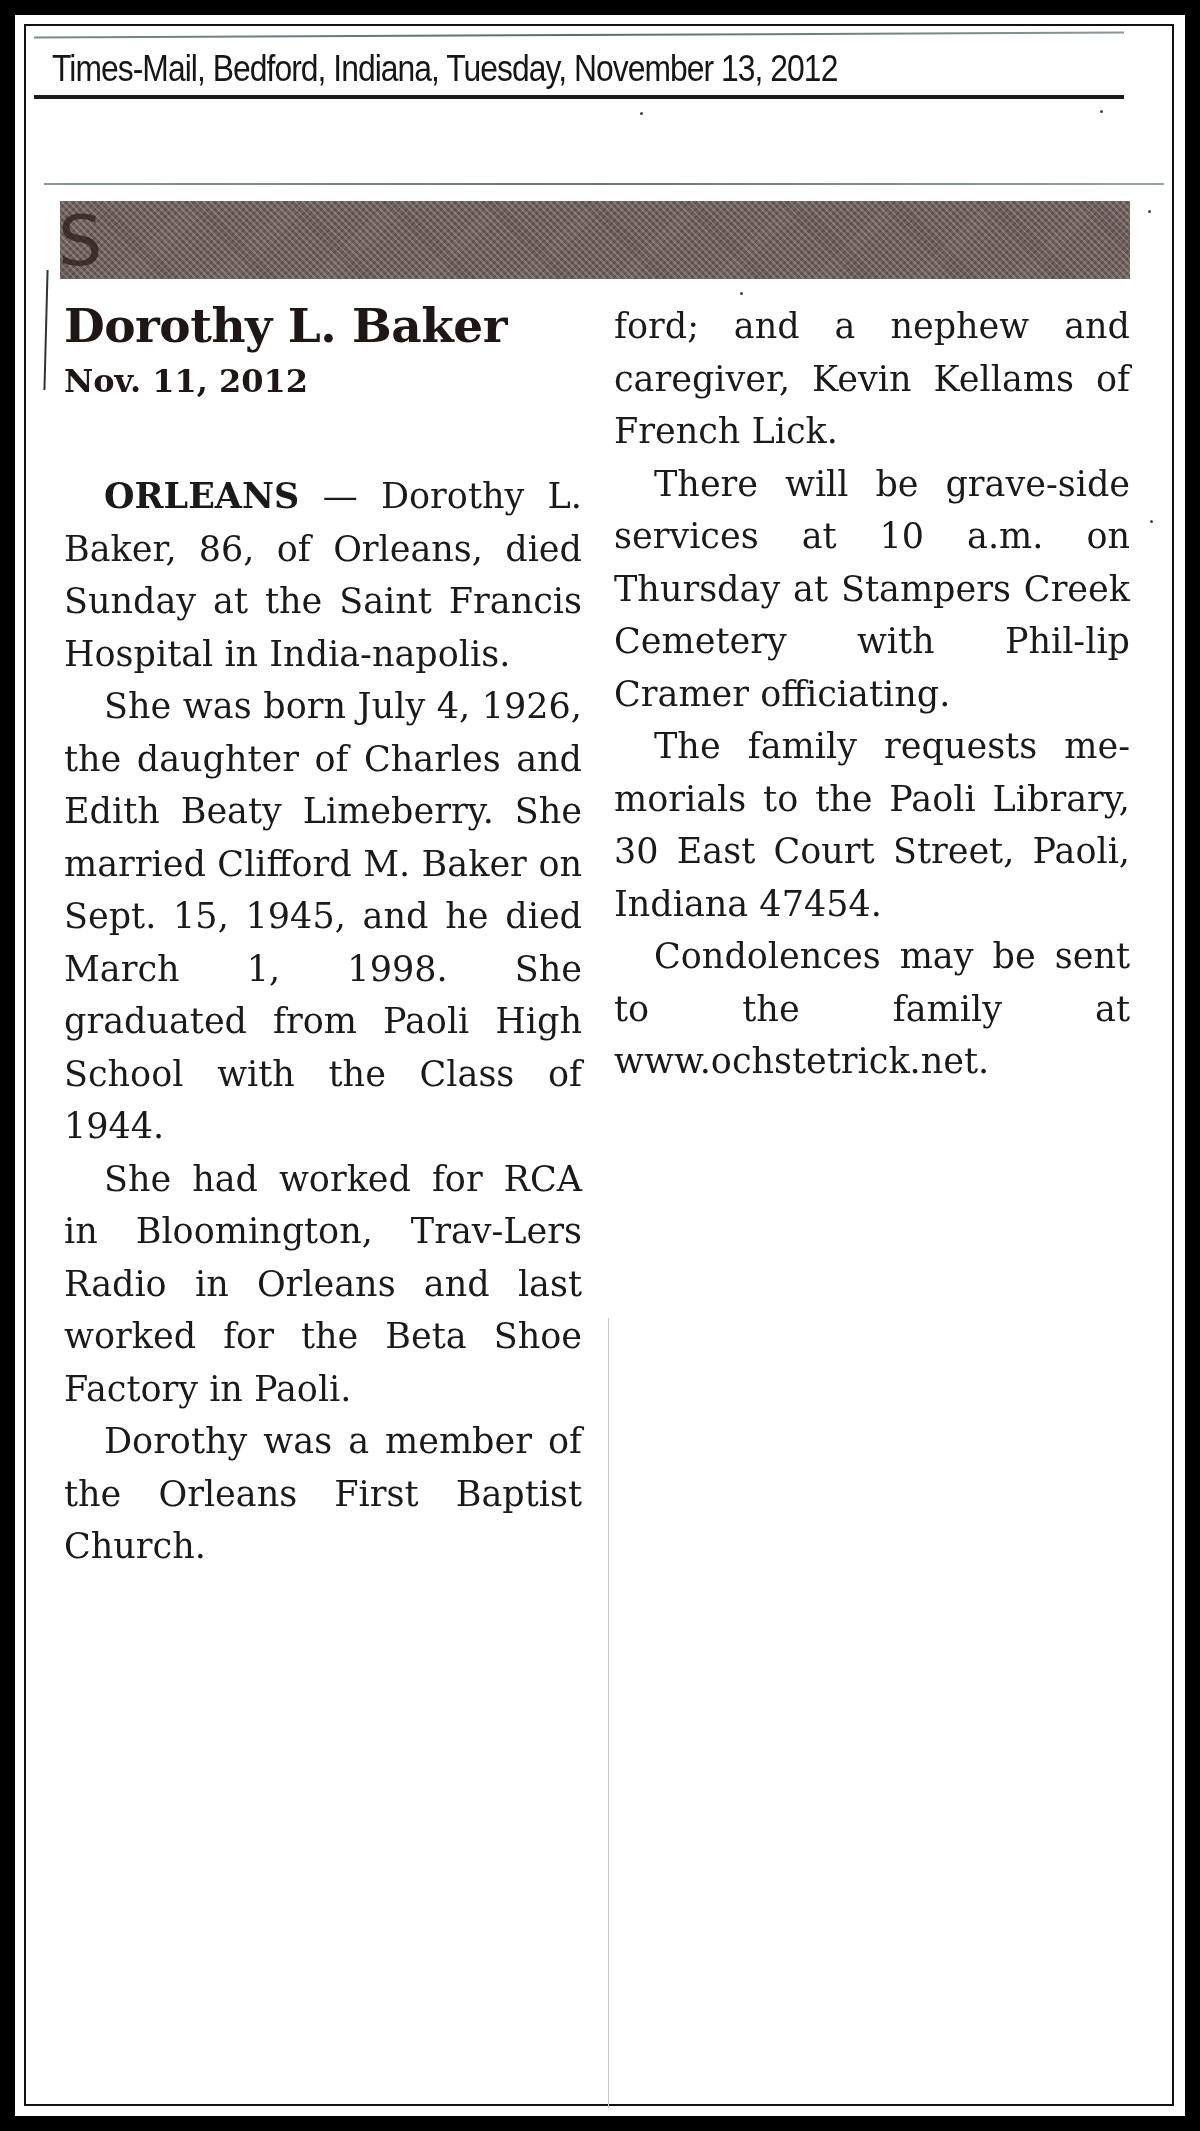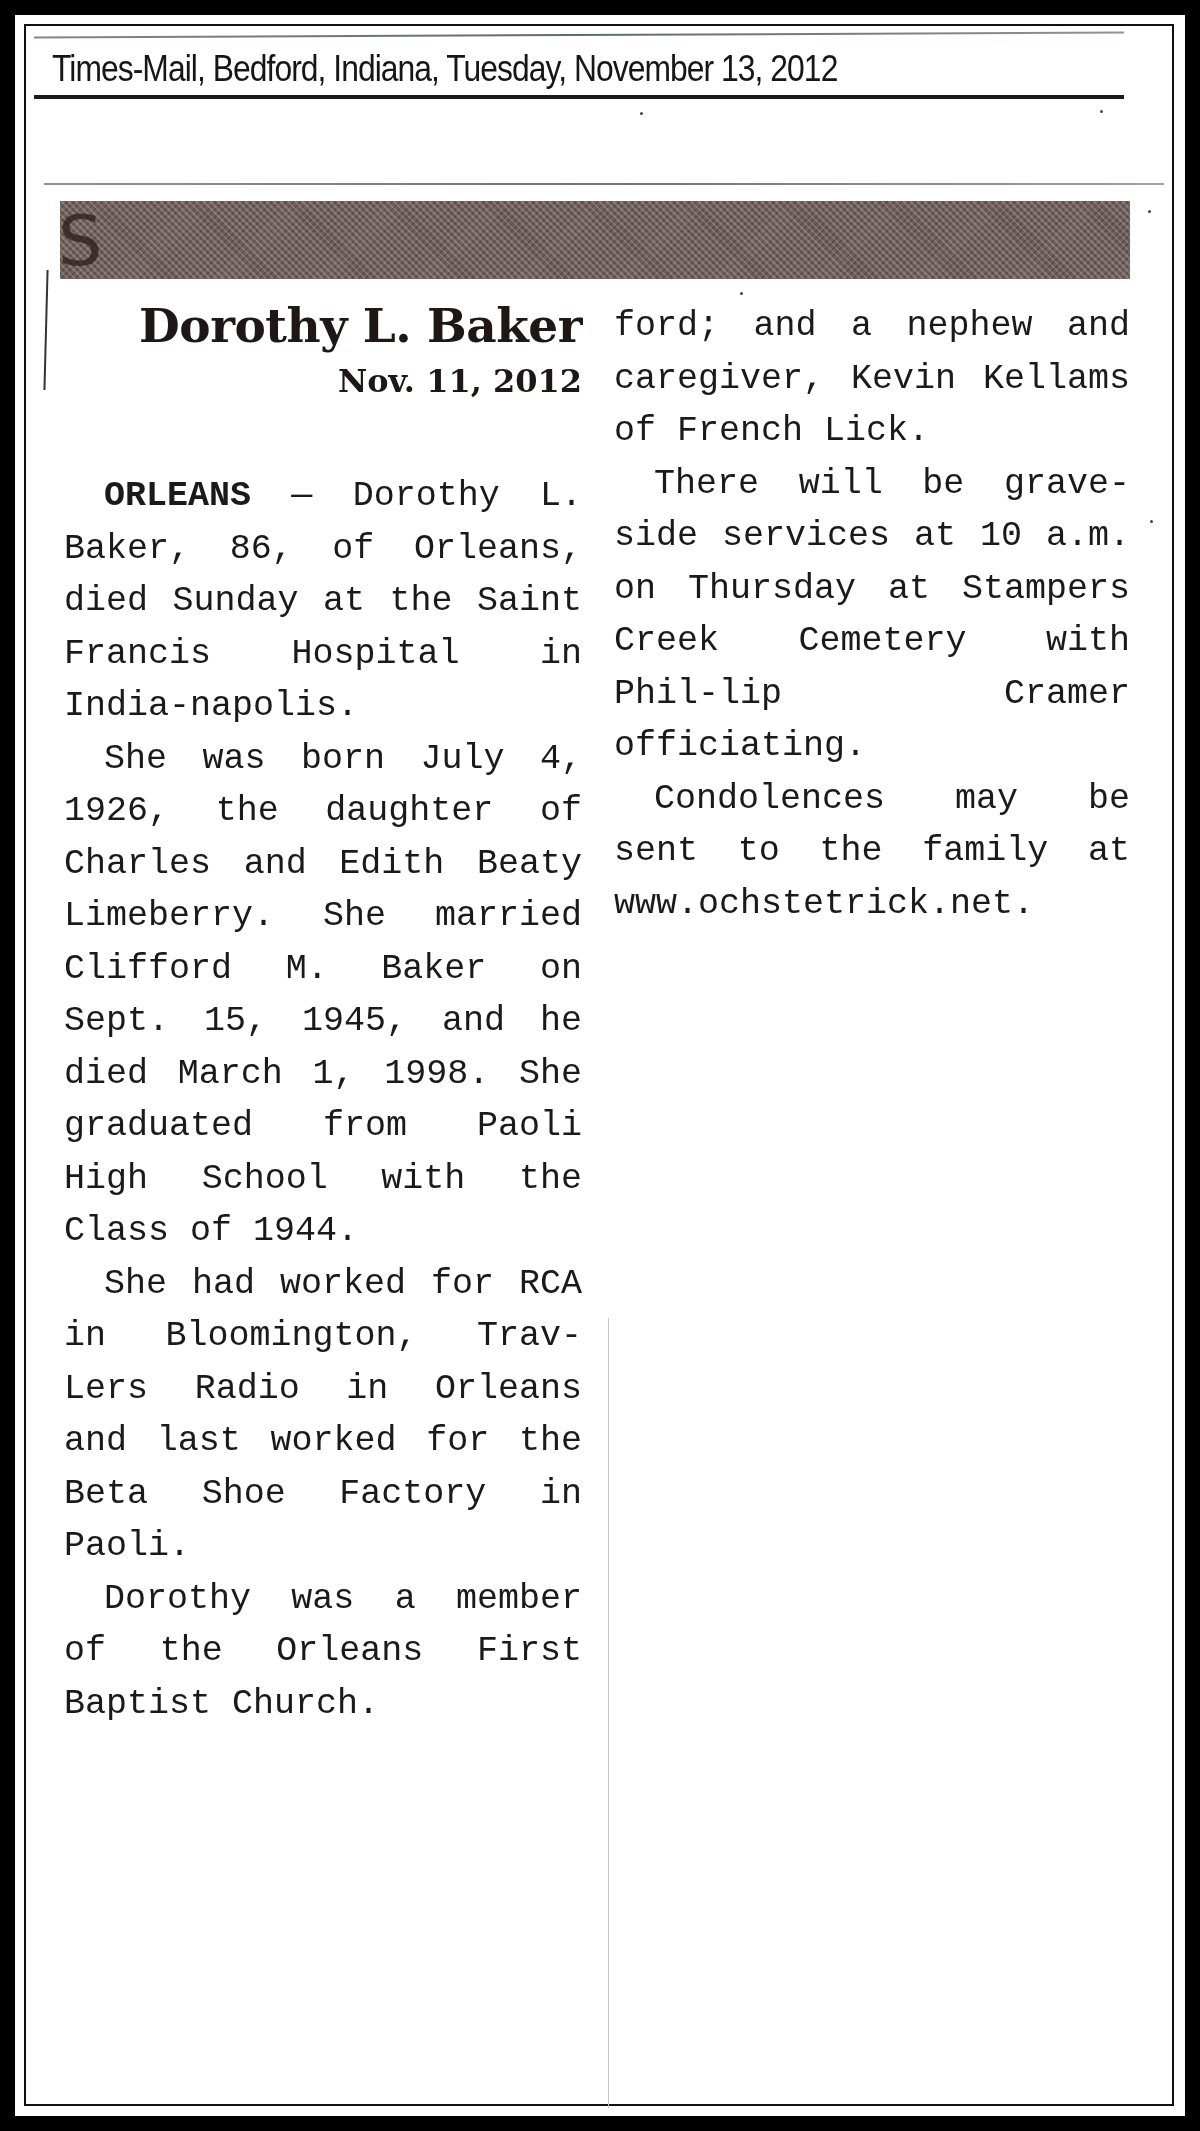--- a/index.html
+++ b/index.html
@@ -53,27 +53,27 @@
     position: absolute; left: 45px; top: 270px; width: 2px; height: 120px;
     background: #333; transform: rotate(1.5deg);
   }
   .cut-line-mid {
     position: absolute; left: 608px; top: 1318px; width: 1px; height: 790px;
     background: #c9c9c9;
   }
   
   .col {
     position: absolute; font-size: 35px; line-height: 52.5px;
-    text-align: justify; text-align-last: auto; font-family: Liberation Mono, monospace;
+    text-align: justify; text-align-last: auto;
   }
   .col-left { left: 64px; top: 470px; width: 518px; }
   .col-right { left: 614px; top: 300px; width: 516px; }
   .col p { margin: 0; text-indent: 40px; hyphens: manual; }
   .col p.noindent { text-indent: 0; }
-  .title-block { position: absolute; left: 64px; top: 296px; width: 518px; text-align: right; }
+  .title-block { position: absolute; left: 64px; top: 296px; width: 518px; text-align: left; }
   .obit-name {
     font-weight: bold; font-size: 47px; line-height: 60px; letter-spacing: -0.5px;
     display: block; color: #1e1715;
   }
   .obit-date {
     font-weight: bold; font-size: 32px; line-height: 51px; display: block; color: #1e1715;
   }
   .dateline { font-weight: bold; }
   .speck { position: absolute; width: 3px; height: 3px; background: #444; border-radius: 50%; }
 </style>
@@ -101,20 +101,21 @@
 <div class="col col-left">
   <p><span class="dateline">ORLEANS</span><span> — </span><span>Dorothy L. Baker, 86, of Orleans, died Sunday at the Saint Francis Hospital in India-napolis.</span></p>
   <p>She was born July 4, 1926, the daughter of Charles and Edith Beaty Limeberry. She married Clifford M. Baker on Sept. 15, 1945, and he died March 1, 1998. She graduated from Paoli High School with the Class of 1944.</p>
   <p>She had worked for RCA in Bloomington, Trav-Lers Radio in Orleans and last worked for the Beta Shoe Factory in Paoli.</p>
   <p>Dorothy was a member of the Orleans First Baptist Church.</p>
 </div>
 
 <div class="col col-right">
   <p class="noindent">ford; and a nephew and caregiver, Kevin Kellams of French Lick.</p>
   <p>There will be grave-side services at 10 a.m. on Thursday at Stampers Creek Cemetery with Phil-lip Cramer officiating.</p>
+  <p>The family requests me-morials to the Paoli Library, 30 East Court Street, Paoli, Indiana 47454.</p>
   <p>Condolences may be sent to the family at www.ochstetrick.net.</p>
 </div>
 
 <div class="speck" style="left:640px;top:112px"></div>
 <div class="speck" style="left:1100px;top:110px"></div>
 <div class="speck" style="left:1148px;top:210px"></div>
 <div class="speck" style="left:740px;top:292px"></div>
 <div class="speck" style="left:1150px;top:520px"></div>
 
 </body></html>

